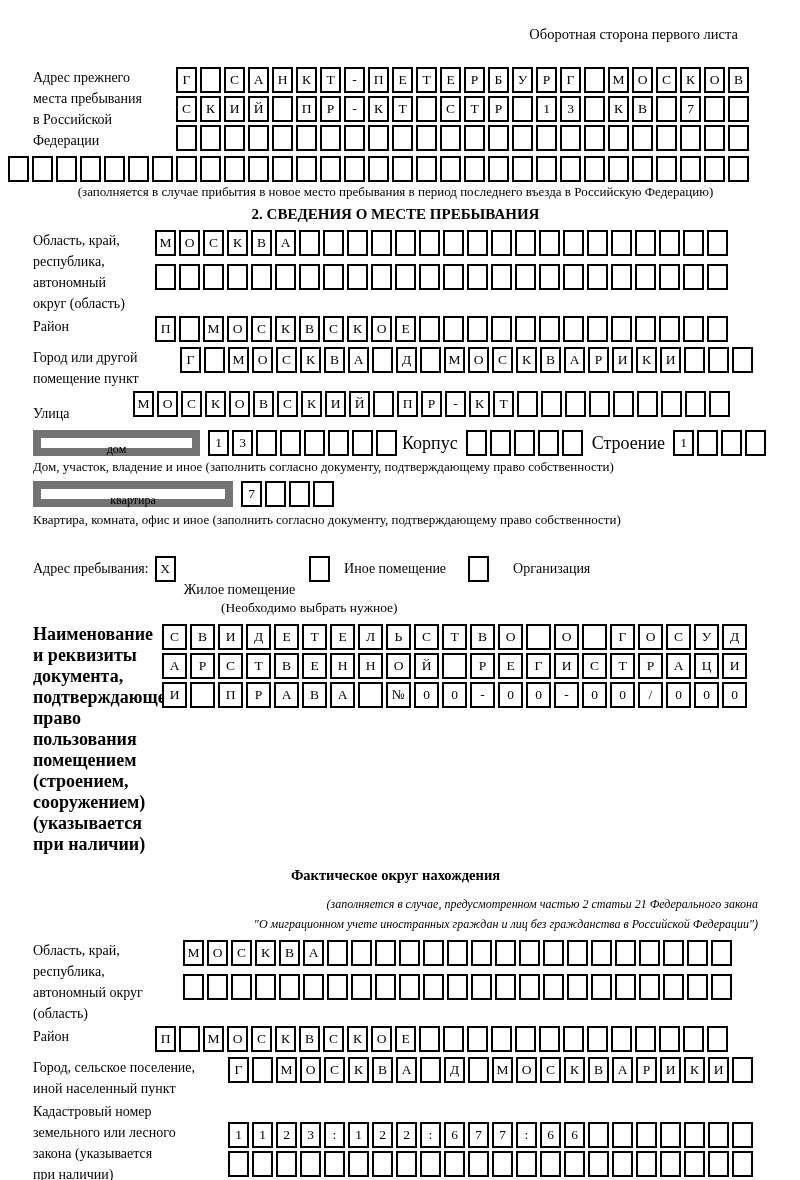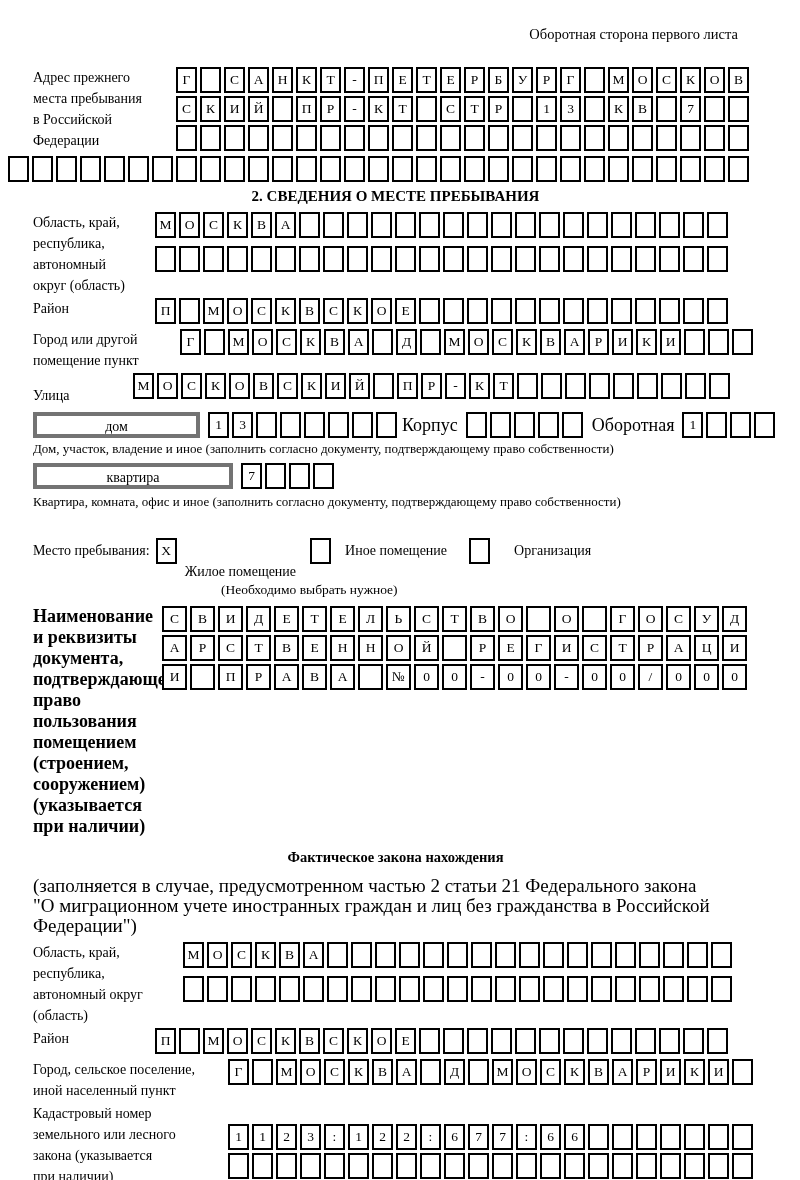--- a/index.html
+++ b/index.html
@@ -10,22 +10,22 @@
   .flabel{flex-shrink:0;font-size:14px;line-height:21px;white-space:pre-line;}
   .rows{display:flex;flex-direction:column;}
   .boxrow{display:flex;flex-wrap:nowrap;margin-bottom:3px;}
   .cb{display:inline-block;box-sizing:border-box;width:21px;height:26px;border:2px solid #000;margin-right:3px;text-align:center;font-size:13.5px;line-height:22px;background:#fff;flex-shrink:0;}
   .wide-cells .cb{width:25px;}
   .fullrow{margin-left:-25px;margin-bottom:1px;}
   .caption{font-size:13px;line-height:17px;}
   .center{text-align:center;}
   .h2{font-weight:bold;font-size:15px;text-align:center;margin:6px 0 7px 0;}
   .h3{font-weight:bold;font-size:14.5px;text-align:center;margin:12px 0 10px 0;}
-  .subcap{font-size:19px;text-align:left;line-height:20px;white-space:pre-line;margin-bottom:6px;}
-  .widebox{box-sizing:border-box;border:4px solid #737373;height:26px;line-height:22px;text-align:center;font-size:14px;flex-shrink:0;}
+  .subcap{font-size:12px;text-align:right;line-height:20px;white-space:pre-line;margin-bottom:6px;font-style:italic;}
+  .widebox{box-sizing:border-box;border:8px solid #737373;height:26px;line-height:22px;text-align:center;font-size:12px;flex-shrink:0;}
   .gap8{width:8px;flex-shrink:0;}
   .inlinelabel{font-size:18px;line-height:26px;flex-shrink:0;}
   .mesto{display:flex;align-items:center;font-size:14px;margin:9px 0 2px 0;}
   .mesto .cb{margin:0 0 0 6px;}
   .hint{font-size:13.5px;margin:2px 0 8px 188px;}
   .stamp-box{box-sizing:border-box;border:2px solid #000;width:357px;height:176px;margin-left:362px;margin-top:6px;}
   .mt6{margin-top:6px;}
 </style>
 </head>
 <body>
@@ -146,20 +146,21 @@
       <span class="cb"></span>
       <span class="cb"></span>
       <span class="cb"></span>
       <span class="cb"></span>
       <span class="cb"></span>
       <span class="cb"></span>
       <span class="cb"></span>
       <span class="cb"></span>
       <span class="cb"></span>
     </div>
+  <div class="caption center">(заполняется в случае прибытия в новое место пребывания в период последнего въезда в Российскую Федерацию)</div>
 
   <div class="h2">2. СВЕДЕНИЯ О МЕСТЕ ПРЕБЫВАНИЯ</div>
 
   <div class="fieldrow">
     <div class="flabel" style="width:122px;">Область, край,
 республика,
 автономный
 округ (область)</div>
     <div class="rows">
       <div class="boxrow" style="margin-bottom:8px;">
@@ -323,21 +324,21 @@
         <span class="cb"></span>
       </div>
     <div class="inlinelabel" style="padding:0 8px 0 2px;">Корпус</div>
     <div class="boxrow" style="margin-bottom:0;">
         <span class="cb"></span>
         <span class="cb"></span>
         <span class="cb"></span>
         <span class="cb"></span>
         <span class="cb"></span>
       </div>
-    <div class="inlinelabel" style="padding:0 8px 0 6px;">Оборотная</div>
+    <div class="inlinelabel" style="padding:0 8px 0 6px;">Строение</div>
     <div class="boxrow" style="margin-bottom:0;">
         <span class="cb">1</span>
         <span class="cb"></span>
         <span class="cb"></span>
         <span class="cb"></span>
       </div>
   </div>
   <div class="caption" style="margin:1px 0 6px 0;">Дом, участок, владение и иное (заполнить согласно документу, подтверждающему право собственности)</div>
 
   <div class="fieldrow">
@@ -346,21 +347,21 @@
     <div class="boxrow" style="margin-bottom:0;">
         <span class="cb">7</span>
         <span class="cb"></span>
         <span class="cb"></span>
         <span class="cb"></span>
       </div>
   </div>
   <div class="caption" style="margin:4px 0 12px 0;">Квартира, комната, офис и иное (заполнить согласно документу, подтверждающему право собственности)</div>
 
   <div class="mesto">
-    <span>Место пребывания:</span>
+    <span>Адрес пребывания:</span>
     <span class="cb">X</span>
     <span style="margin-left:8px;margin-top:42px;">Жилое помещение</span>
     <span class="cb" style="margin-left:14px;"></span>
     <span style="margin-left:14px;">Иное помещение</span>
     <span class="cb" style="margin-left:22px;"></span>
     <span style="margin-left:24px;">Организация</span>
   </div>
   <div class="hint">(Необходимо выбрать нужное)</div>
 
   <div class="fieldrow">
@@ -436,21 +437,21 @@
           <span class="cb">0</span>
           <span class="cb">0</span>
           <span class="cb">/</span>
           <span class="cb">0</span>
           <span class="cb">0</span>
           <span class="cb">0</span>
         </div>
     </div>
   </div>
 
-  <div class="h3">Фактическое закона нахождения</div>
+  <div class="h3">Фактическое округ нахождения</div>
   <div class="subcap">(заполняется в случае, предусмотренном частью 2 статьи 21 Федерального закона
 "О миграционном учете иностранных граждан и лиц без гражданства в Российской Федерации")</div>
 
   <div class="fieldrow">
     <div class="flabel" style="width:150px;">Область, край,
 республика,
 автономный округ
 (область)</div>
     <div class="rows">
       <div class="boxrow" style="margin-bottom:8px;">

